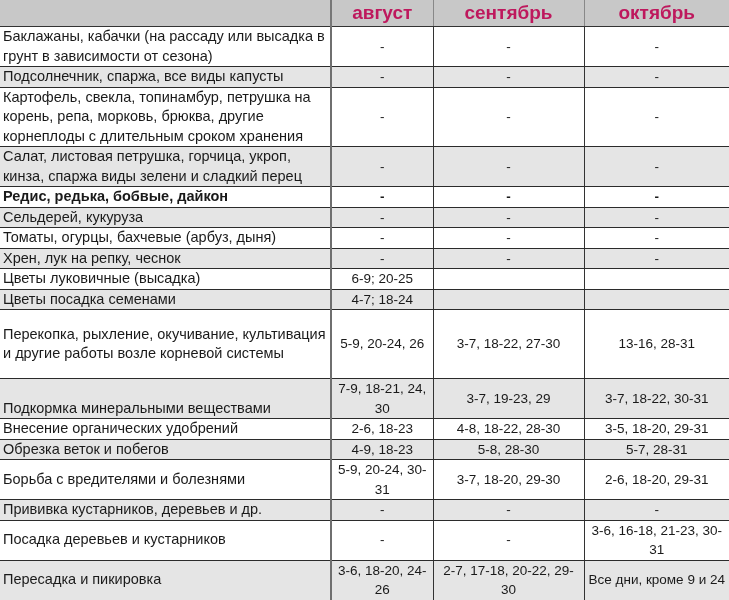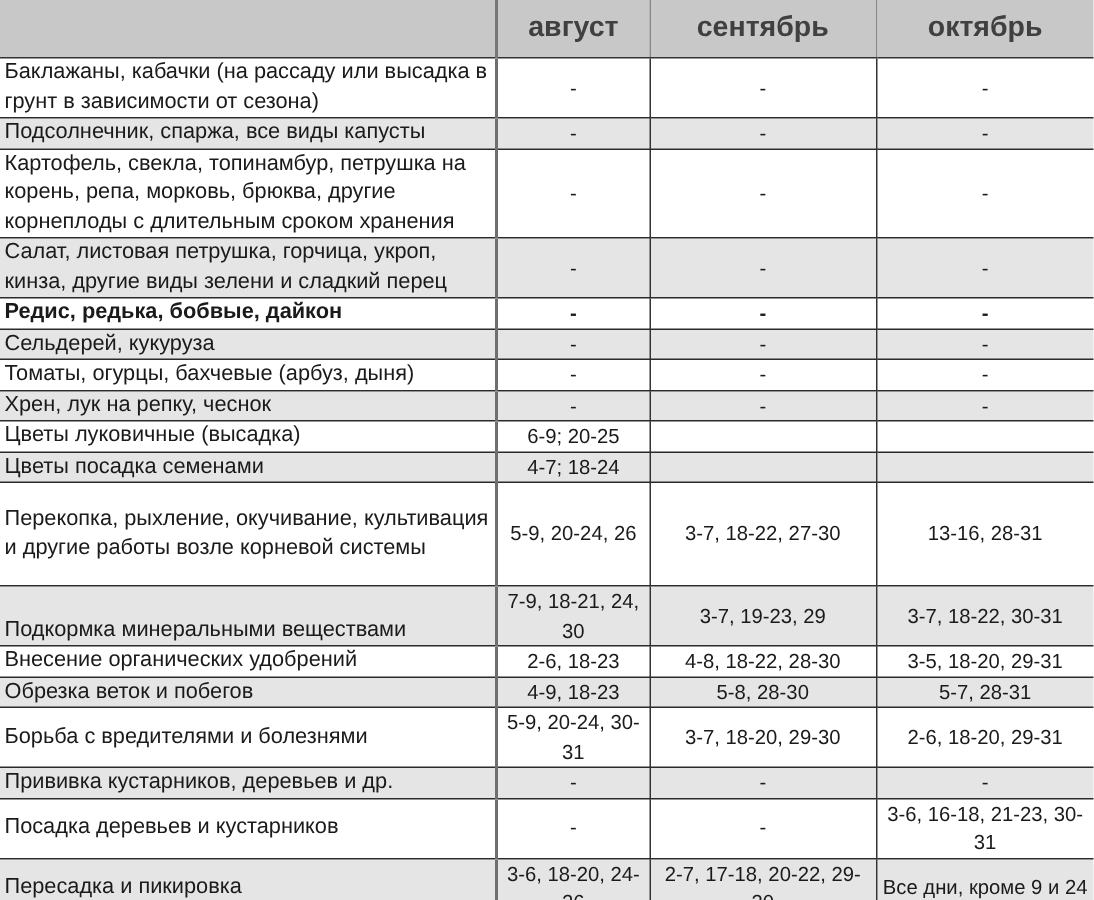--- a/index.html
+++ b/index.html
@@ -3,21 +3,21 @@
 <meta charset="utf-8">
 <style>
   html, body { margin:0; padding:0; background:#ffffff; }
   body { width:729px; height:600px; overflow:hidden; font-family:"Liberation Sans", sans-serif; }
   table.cal { border-collapse:collapse; table-layout:fixed; width:729px; position:absolute; left:0; top:0; }
   table.cal col.c0 { width:331px; }
   table.cal col.c1 { width:102px; }
   table.cal col.c2 { width:151px; }
   table.cal col.c3 { width:145px; }
   th, td { padding:0 3px; font-size:14.5px; line-height:19.5px; color:#1a1a1a; vertical-align:middle; overflow:hidden; }
-  thead th { background:#c8c8c8; font-weight:bold; font-size:19px; text-align:center; height:38px; border-bottom:1.5px solid #333; color:#404040; }
+  thead th { background:#c8c8c8; font-weight:bold; font-size:19px; text-align:center; height:26px; border-bottom:1.5px solid #333; color:#be185d; }
   thead th.first { text-align:left; }
   td { border-bottom:1.5px solid #2b2b2b; }
   td.name { text-align:left; padding-left:3px; border-right:2px solid #6f6f6f; }
   td.v { text-align:center; font-size:13.5px; border-right:1px solid #333; }
   td.v.last { border-right:none; }
   th.c1h { border-left:2px solid #777; }
   th.c2h, th.c3h { border-left:1px solid #888; }
   tr.blue td { background:#e5e5e5; }
   tr.white td { background:#ffffff; }
   td.bottom-align { vertical-align:bottom;margin-top:38px; }
@@ -53,21 +53,21 @@
         <td class="v">-</td>
         <td class="v last">-</td>
       </tr>
       <tr class="white" style="height: 59px;">
         <td class="name">Картофель, свекла, топинамбур, петрушка на корень, репа, морковь, брюква,  другие корнеплоды с длительным сроком хранения</td>
         <td class="v">-</td>
         <td class="v">-</td>
         <td class="v last">-</td>
       </tr>
       <tr class="blue" style="height: 39px;">
-        <td class="name">Салат, листовая петрушка, горчица, укроп, кинза, другие виды зелени и сладкий перец</td>
+        <td class="name">Салат, листовая петрушка, горчица, укроп, кинза, спаржа виды зелени и сладкий перец</td>
         <td class="v">-</td>
         <td class="v">-</td>
         <td class="v last">-</td>
       </tr>
       <tr class="white" style="height: 19px; font-weight: bold;">
         <td class="name">Редис, редька, бобвые, дайкон</td>
         <td class="v">-</td>
         <td class="v">-</td>
         <td class="v last">-</td>
       </tr>

